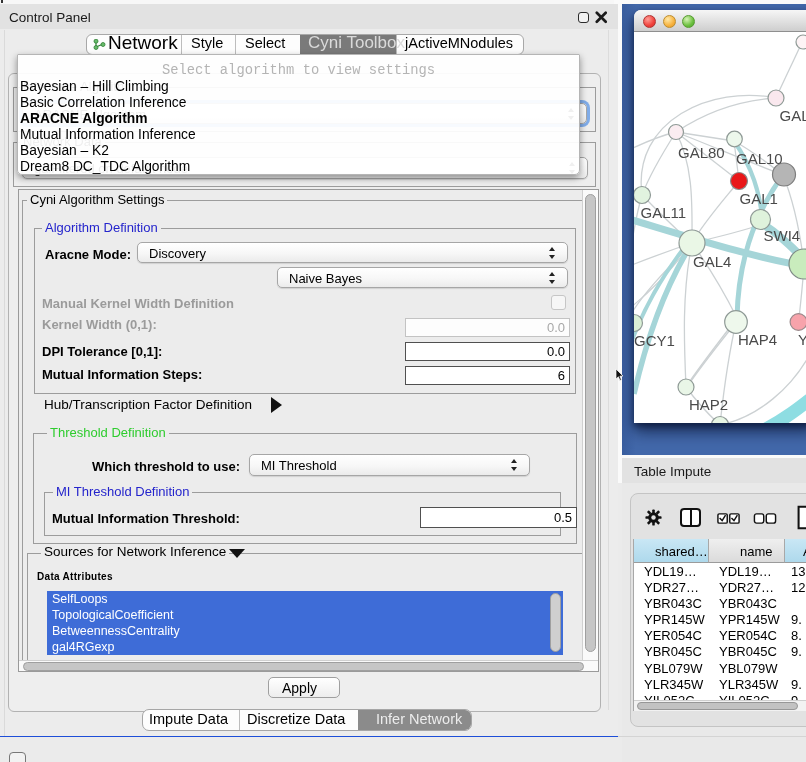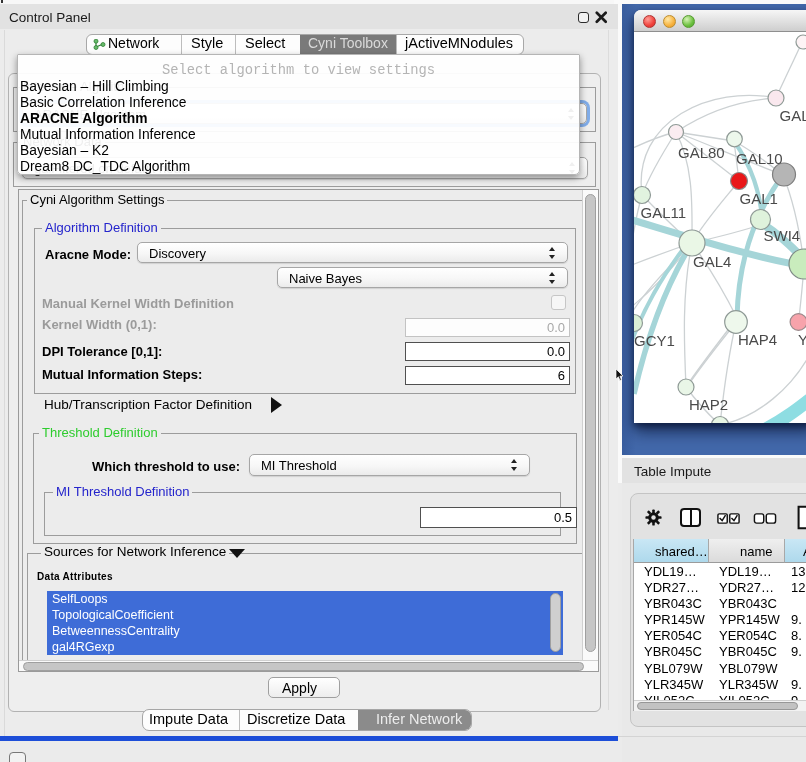--- a/index.html
+++ b/index.html
@@ -20,21 +20,21 @@
 .field{position:absolute;background:#fff;border:1px solid #505050;font-size:13px;
  text-align:right;padding:0 4px 0 0;box-sizing:border-box;}
 </style></head>
 <body>
 
 <div class="abs" style="left:0;top:0;width:806px;height:4px;background:#f7f7f7;"></div>
 <div class="abs" style="left:1px;top:0;width:2px;height:3px;background:#333;"></div>
 
 <div class="abs" style="left:614px;top:0;width:192px;height:483px;background:#fafafa;"></div>
 
-<div class="abs" id="cpwin" style="left:0;top:4px;width:618px;height:732px;background:#ececec;border-bottom:5px solid #1d4ed8;">
+<div class="abs" id="cpwin" style="left:0;top:4px;width:618px;height:732px;background:#ececec;border-bottom:1px solid #1d4ed8;">
 
  <div class="abs" style="left:3.5px;top:26px;width:1px;height:706px;background:#dadada;"></div>
  <div class="abs" style="left:608px;top:26px;width:1px;height:680px;background:#dcdcdc;"></div>
 
  <div class="abs" style="left:0;top:0;width:618px;height:25px;background:#e2e2e2;"></div>
  <div class="lbl" style="left:9px;top:7px;font-size:13.5px;color:#1a1a1a;">Control Panel</div>
  <div class="abs" style="left:578px;top:8px;width:9px;height:9px;border:1.6px solid #2b2b2b;border-radius:3px;background:#f2f2f2;"></div>
  <svg class="abs" style="left:594.5px;top:7px;" width="12.5" height="12.5" viewBox="0 0 14 14">
    <path d="M2 2 L12 12 M12 2 L2 12" stroke="#1a1a1a" stroke-width="3" stroke-linecap="round"></path>
  </svg>
@@ -44,24 +44,24 @@
    <div class="abs" style="left:148px;top:0;width:1px;height:19px;background:#bdbdbd;"></div>
    <div class="abs" style="left:213px;top:0;width:96px;height:19px;background:#7a7a7a;"></div>
    <div class="abs" style="left:309px;top:0;width:1px;height:19px;background:#bdbdbd;"></div>
  </div>
  <svg class="abs" style="left:93px;top:35px;" width="13" height="11" viewBox="0 0 13 11">
    <path d="M3 2 L3 8 M3 8 L9 5.5" stroke="#2e7d32" stroke-width="1.2" fill="none"></path>
    <circle cx="3" cy="2.2" r="2" fill="#66bb6a" stroke="#2e7d32" stroke-width="0.8"></circle>
    <circle cx="3" cy="8.5" r="2" fill="#66bb6a" stroke="#2e7d32" stroke-width="0.8"></circle>
    <circle cx="10" cy="5.5" r="2" fill="#66bb6a" stroke="#2e7d32" stroke-width="0.8"></circle>
  </svg>
- <div class="lbl" style="left:108px;top:32px;font-size:14px;">Network</div>
+ <div class="lbl" style="left:108px;top:32px;font-size:19px;">Network</div>
  <div class="lbl" style="left:191px;top:32px;font-size:14.5px;">Style</div>
  <div class="lbl" style="left:245px;top:32px;font-size:14.5px;">Select</div>
- <div class="lbl" style="left:308px;top:32px;font-size:14px;color:#dadada;">Cyni Toolbox</div>
+ <div class="lbl" style="left:308px;top:32px;font-size:17px;color:#dadada;">Cyni Toolbox</div>
  <div class="lbl" style="left:405px;top:32px;font-size:14.5px;">jActiveMNodules</div>
 
  <div class="abs" style="left:8px;top:69px;width:591px;height:637px;border:1px solid #b2b2b2;border-radius:6px;background:#eeeeee;"></div>
 
  <div class="group" style="left:13px;top:83px;width:581px;height:43px;"></div>
  <div class="glabel" style="left:20px;top:76px;background:#eeeeee;">Inference Algorithm</div>
  <div class="combo" style="left:22px;top:99px;width:563px;height:19px;box-shadow:0 0 0 3px rgba(100,155,230,0.8);">
    <div class="ct">ARACNE Algorithm</div>
    <div class="arrows">
         <div class="tri-u"></div>
@@ -108,31 +108,32 @@
   <div class="field" style="left:386px;top:128px;width:165px;height:19px;border-color:#c3c3c3;color:#a8a8a8;background:#fdfdfd;line-height:17px;">0.0</div>
   <div class="lbl b" style="left:23px;top:154.5px;">DPI Tolerance [0,1]:</div>
   <div class="field" style="left:386px;top:152px;width:165px;height:19px;line-height:17px;">0.0</div>
   <div class="lbl b" style="left:23px;top:178px;">Mutual Information Steps:</div>
   <div class="field" style="left:386px;top:176px;width:165px;height:19px;line-height:17px;">6</div>
 
   <div class="lbl" style="left:25px;top:207.5px;font-size:13.5px;">Hub/Transcription Factor Definition</div>
   <div class="abs" style="left:252px;top:206.5px;width:0;height:0;border-top:8px solid transparent;border-bottom:8px solid transparent;border-left:11.5px solid #111;"></div>
 
   <div class="group" style="left:14px;top:243px;width:542px;height:109px;"></div>
-  <div class="glabel" style="left:20px;top:236px;color:#2ecc2e;">Threshold Definition</div>
+  <div class="glabel" style="left:28px;top:236px;color:#2ecc2e;">Threshold Definition</div>
   <div class="lbl b" style="left:61px;top:270px;margin-left:12px;">Which threshold to use:</div>
   <div class="combo" style="left:230px;top:264px;width:279px;height:20px;">
     <div class="ct">MI Threshold</div>
     <div class="arrows">
           <div class="tri-u"></div>
           <div class="tri-d"></div>
         </div>
   </div>
   <div class="group" style="left:25px;top:302px;width:515px;height:42px;"></div>
   <div class="glabel" style="left:34px;top:295px;color:#2424cc;">MI Threshold Definition</div>
+  <div class="lbl b" style="left:33px;top:321.5px;">Mutual Information Threshold:</div>
   <div class="field" style="left:401px;top:317px;width:157px;height:21px;line-height:19px;">0.5</div>
 
   <div class="group" style="left:8px;top:363px;width:555px;height:120px;border-bottom:none;"></div>
   <div class="glabel" style="left:22px;top:355px;font-size:13.5px;">Sources for Network Inference</div>
   <div class="abs" style="left:210px;top:359px;width:0;height:0;border-left:8px solid transparent;border-right:8px solid transparent;border-top:9px solid #111;"></div>
   <div class="lbl b" style="left:18px;top:379.5px;font-size:10px;letter-spacing:0.3px;">Data Attributes</div>
   <div class="abs" style="left:28px;top:400.5px;width:516px;height:64.9px;background:#3e6cd7;overflow:hidden;">
     <div style="color:#fff;font-size:12.5px;line-height:16.2px;padding-left:5px;">SelfLoops<br>TopologicalCoefficient<br>BetweennessCentrality<br>gal4RGexp</div>
   </div>
   <div class="abs" style="left:531px;top:403px;width:11px;height:59px;background:#cfcfcf;border:1px solid #9f9f9f;border-radius:6px;box-sizing:border-box;"></div>

